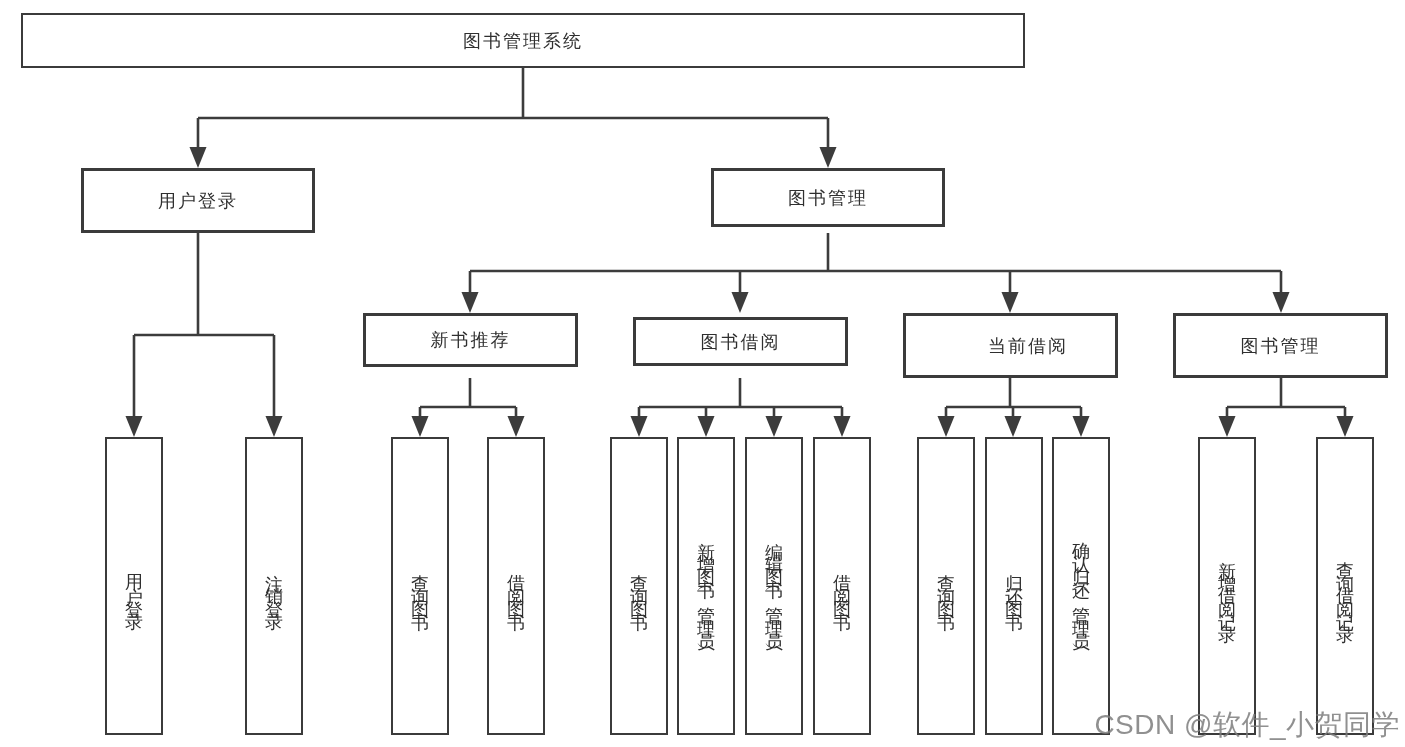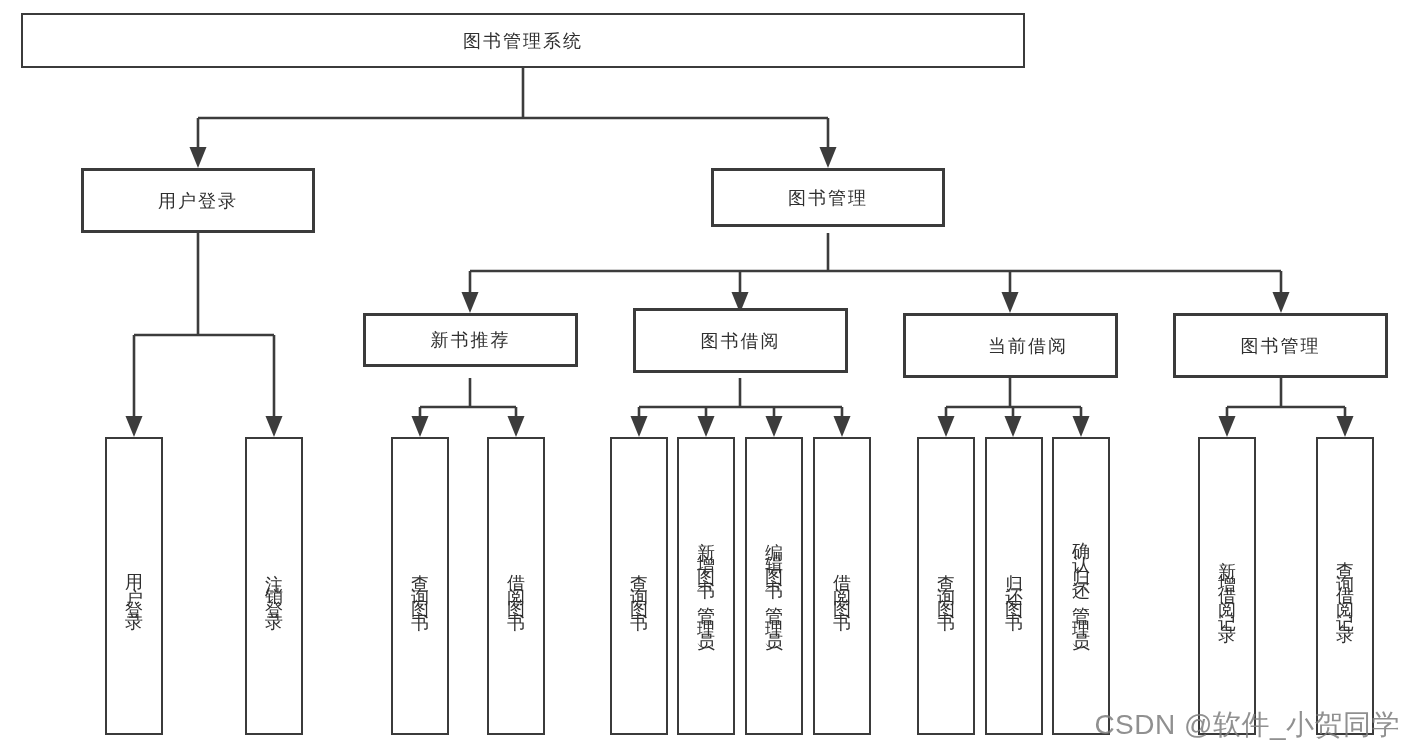--- a/index.html
+++ b/index.html
@@ -171,21 +171,21 @@
   <div class="node" style="left:81px; top:168px; width:234px; height:65px;">
     <span class="hlabel">用户登录</span>
   </div>
   <div class="node" style="left:711px; top:168px; width:234px; height:59px;">
     <span class="hlabel">图书管理</span>
   </div>
 
   <div class="node" style="left:363px; top:313px; width:215px; height:54px;">
     <span class="hlabel">新书推荐</span>
   </div>
-  <div class="node" style="left:633px; top:308px; width:215px; height:65px;">
+  <div class="node" style="left:633px; top:317px; width:215px; height:49px;">
     <span class="hlabel">图书借阅</span>
   </div>
   <div class="node" style="left:903px; top:313px; width:215px; height:65px;padding-left:35px;">
     <span class="hlabel">当前借阅</span>
   </div>
   <div class="node" style="left:1173px; top:313px; width:215px; height:65px;">
     <span class="hlabel">图书管理</span>
   </div>
 
   <div class="vnode" style="left:105px;">

